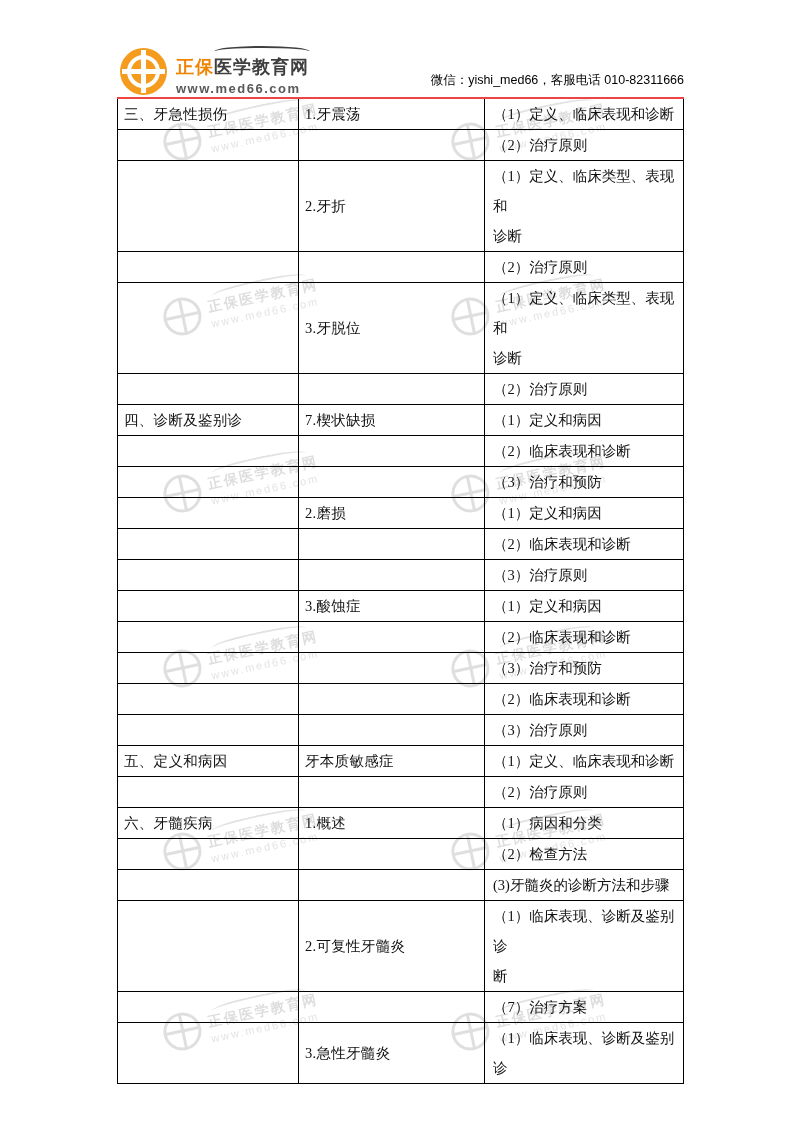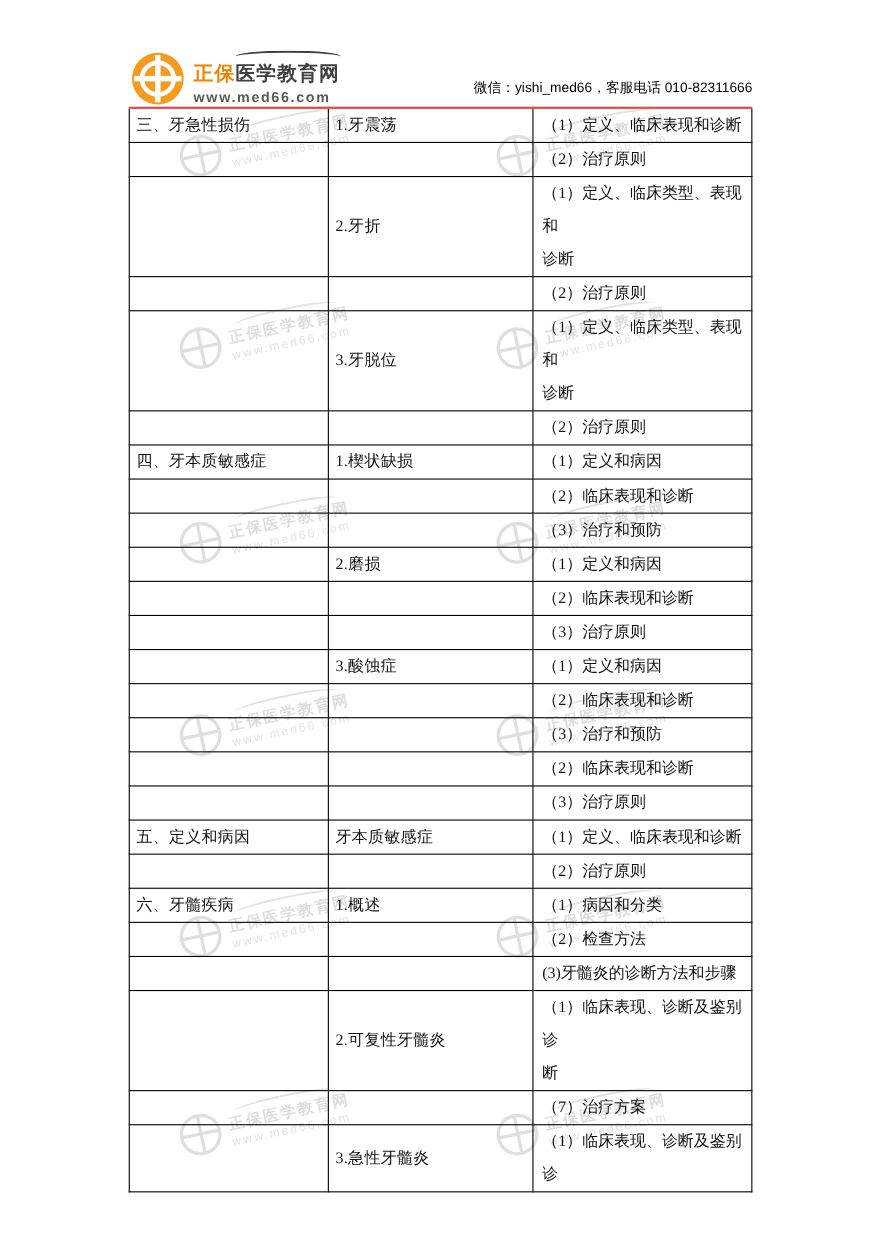--- a/index.html
+++ b/index.html
@@ -263,22 +263,22 @@
           <td class="c2">3.牙脱位</td>
           <td class="c3">（1）定义、临床类型、表现和
 诊断</td>
         </tr>
         <tr class="s">
           <td class="c1"></td>
           <td class="c2"></td>
           <td class="c3">（2）治疗原则</td>
         </tr>
         <tr class="s">
-          <td class="c1">四、牙本质敏感症</td>
-          <td class="c2">1.楔状缺损</td>
+          <td class="c1">四、诊断及鉴别诊</td>
+          <td class="c2">7.楔状缺损</td>
           <td class="c3">（1）定义和病因</td>
         </tr>
         <tr class="s">
           <td class="c1"></td>
           <td class="c2"></td>
           <td class="c3">（2）临床表现和诊断</td>
         </tr>
         <tr class="s">
           <td class="c1"></td>
           <td class="c2"></td>

